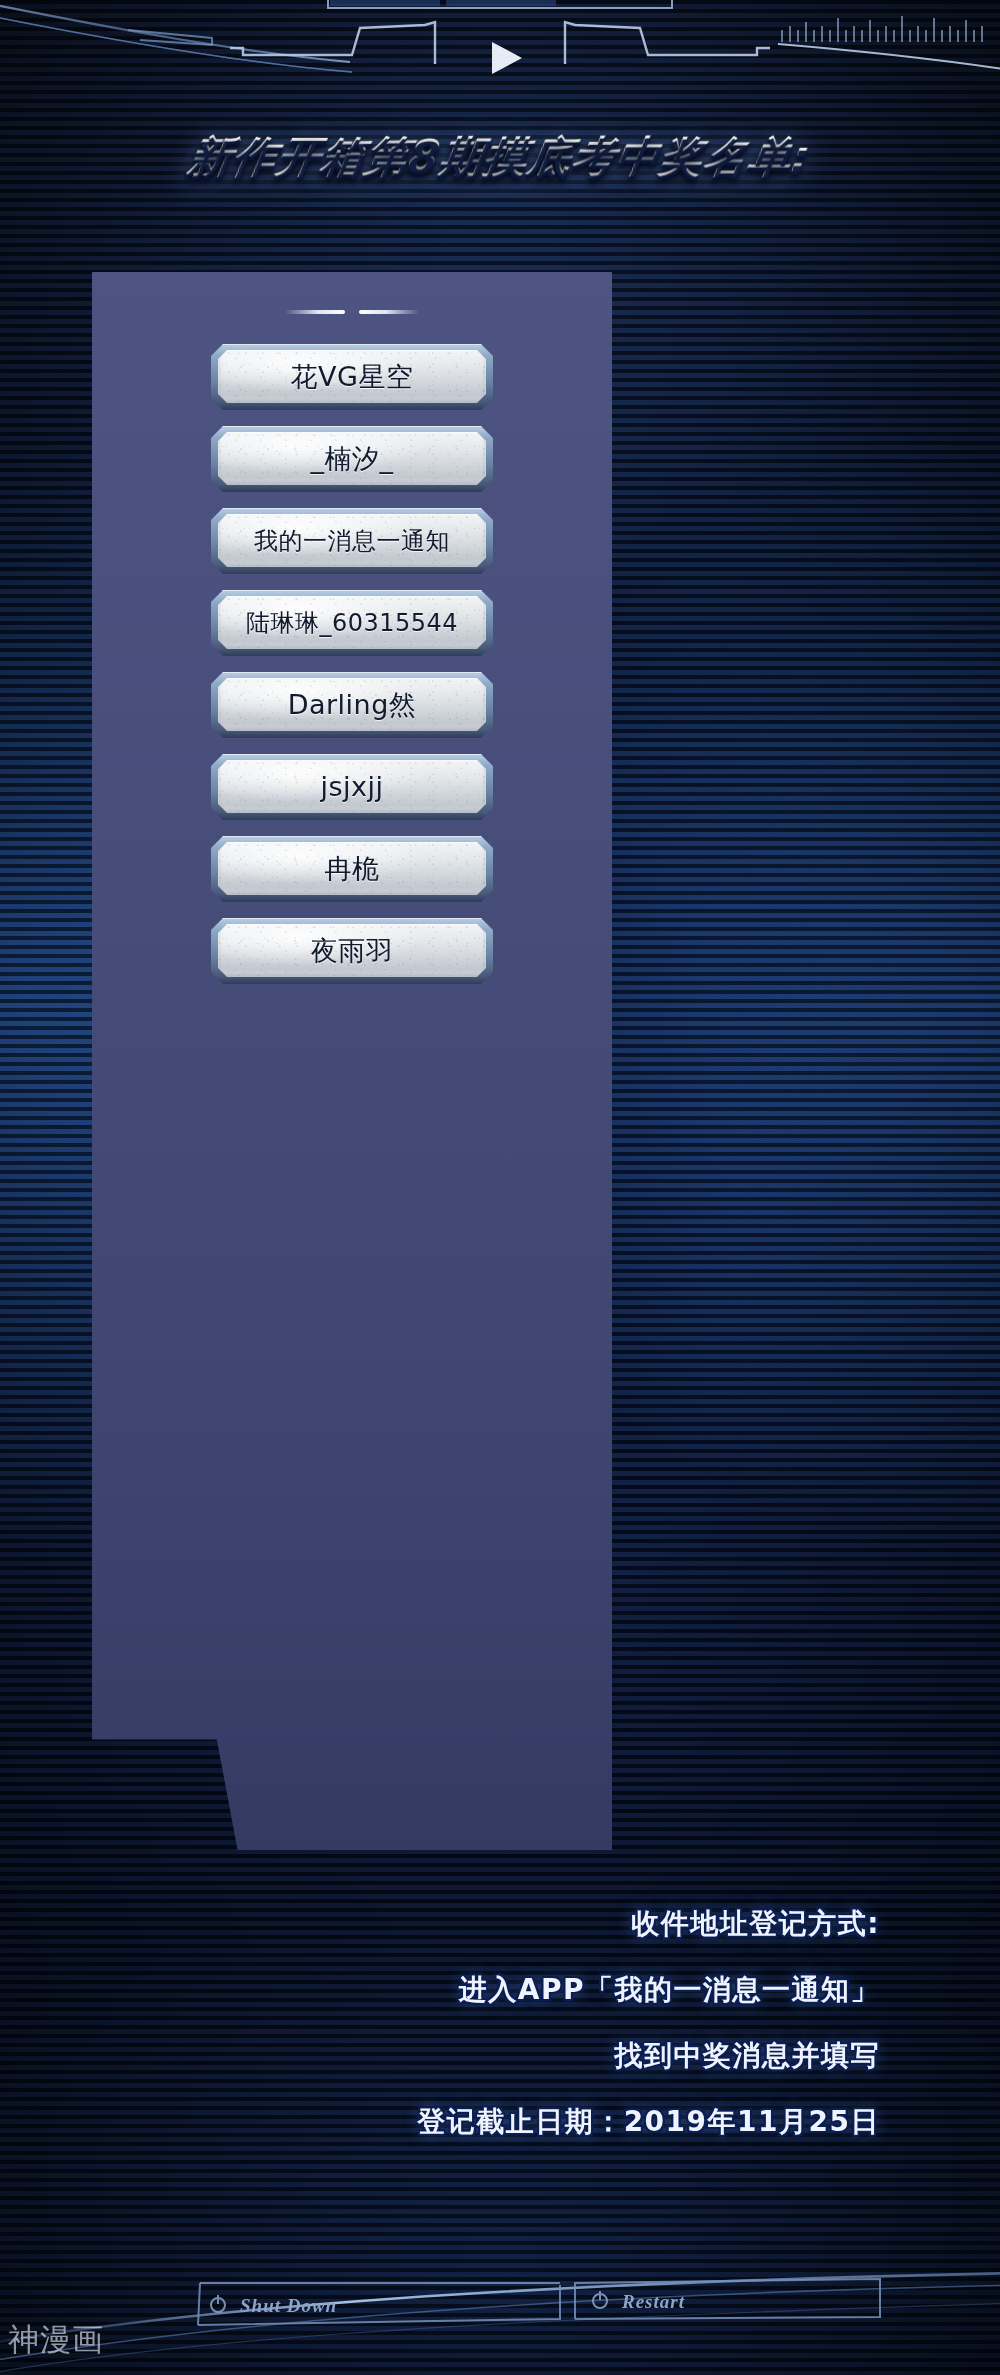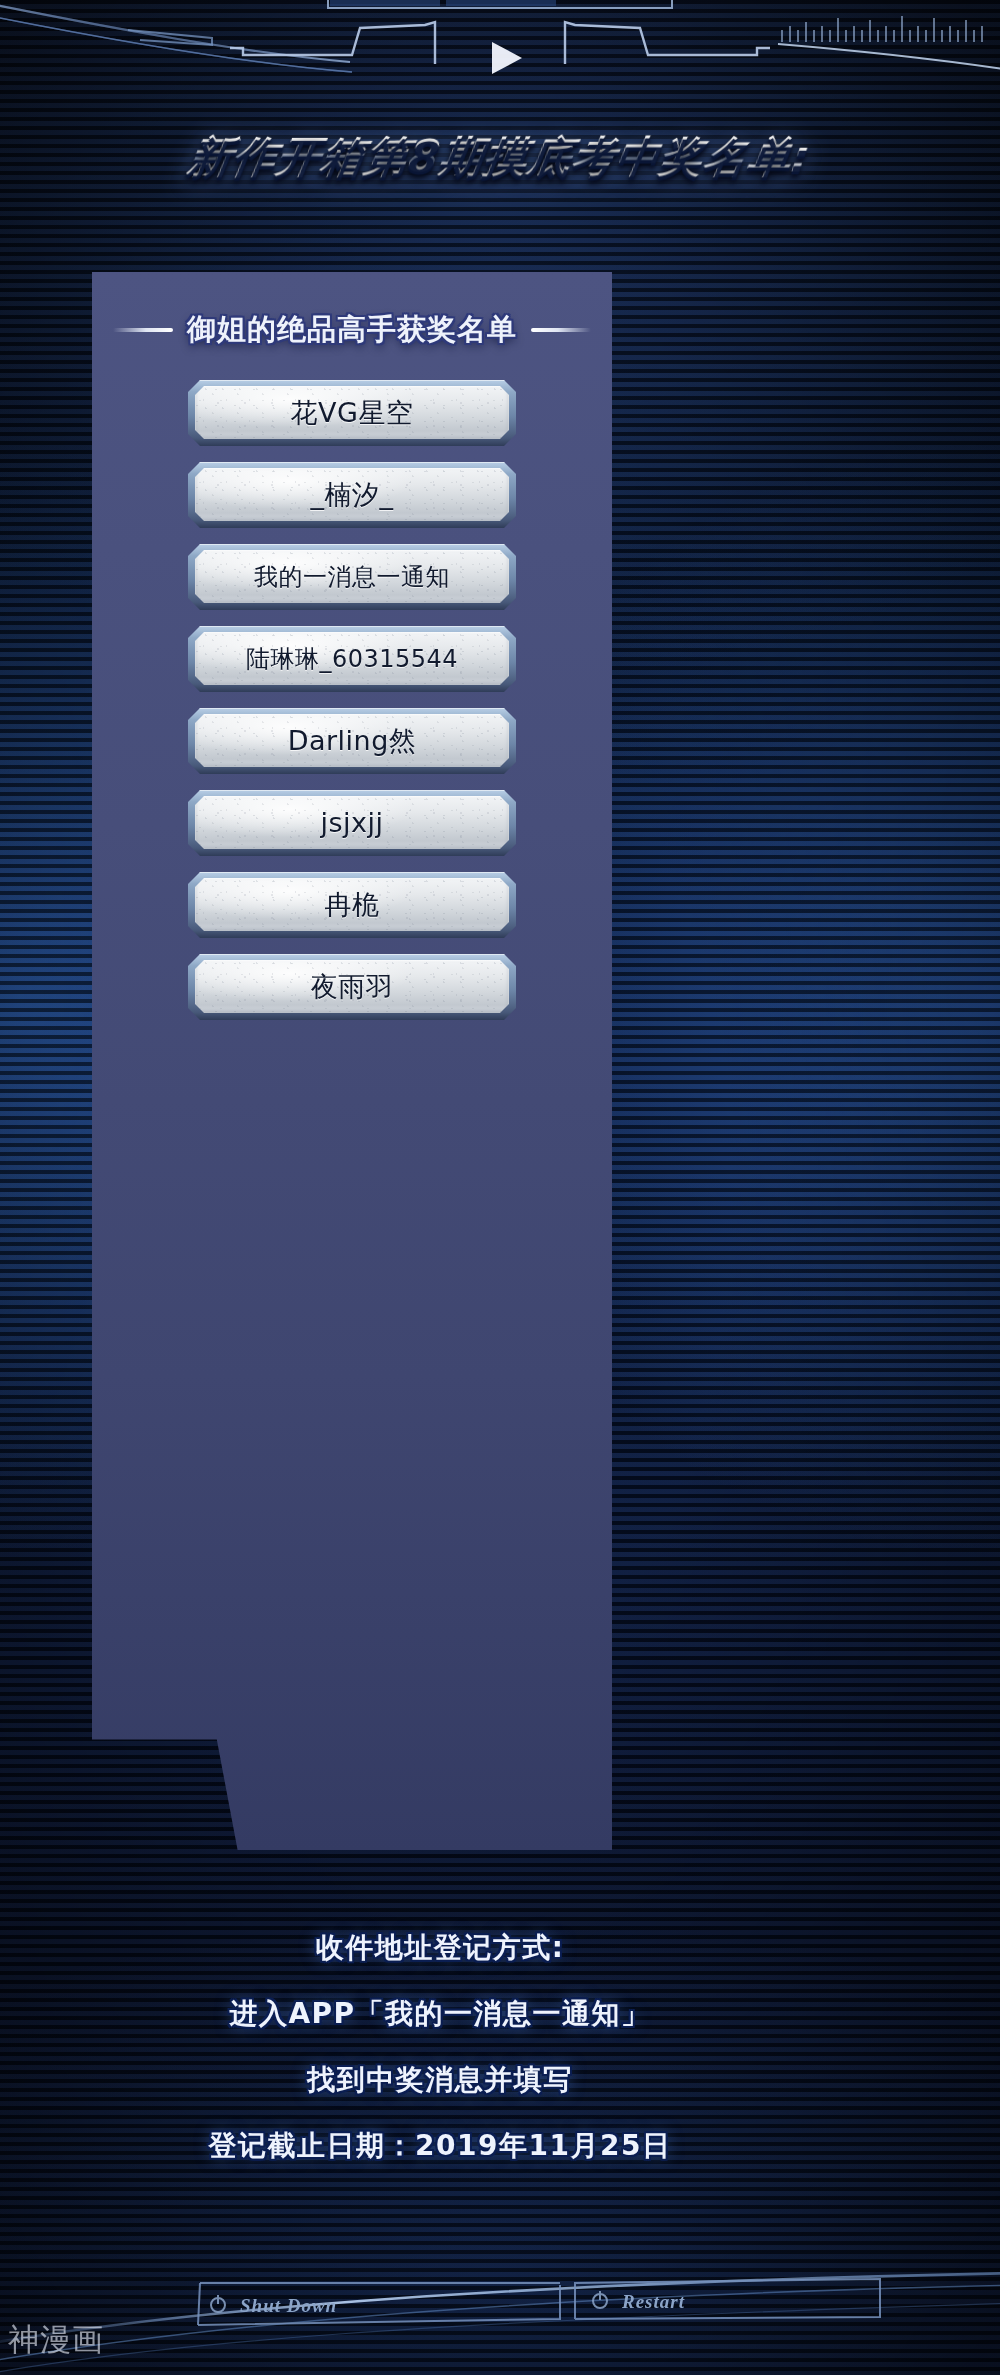--- a/index.html
+++ b/index.html
@@ -89,21 +89,21 @@
        2px 0 0 #2f3a7a, -2px 0 0 #2f3a7a, 0 2px 0 #2f3a7a, 0 -2px 0 #2f3a7a,
        2px 2px 0 #2f3a7a, -2px 2px 0 #2f3a7a, 2px -2px 0 #2f3a7a, -2px -2px 0 #2f3a7a,
        0 4px 9px rgba(10,16,50,.75);
   }
 
   
   #winners{ margin-top:30px; display:flex; flex-direction:column; align-items:center; gap:16px; }
 
   .winner-btn{
     position:relative;
-    width:328px; height:66px;
+    width:282px; height:66px;
     display:flex; align-items:center; justify-content:center;
     
     background:linear-gradient(180deg,#b9cfe6 0%, #8ea8c6 18%, #6d86a8 55%, #48597a 88%, #2f3c58 100%);
     border-radius:9px;
     box-shadow:
       0 4px 5px rgba(8,14,38,.65),
       inset 0 1px 0 rgba(255,255,255,.55);
     clip-path:polygon(
        0 12px, 12px 0, calc(100% - 12px) 0, 100% 12px,
        100% calc(100% - 12px), calc(100% - 12px) 100%, 12px 100%, 0 calc(100% - 12px));
@@ -139,21 +139,21 @@
     font-family:"DejaVu Sans","Liberation Sans",sans-serif;
     font-size:27px; font-weight:500; color:#111a2e;
     white-space:nowrap; letter-spacing:.5px;
     text-shadow:0 1px 0 rgba(255,255,255,.75);
   }
   .winner-label.small{ font-size:24px; }
 
   
   #footer-lines{
     position:absolute; left:0; top:1905px; width:880px;
-    text-align:center; z-index:8;margin-top:24px;
+    text-align:right; z-index:8;
   }
   #footer-lines .fl{
     font-family:"DejaVu Sans","Liberation Sans",sans-serif;
     font-size:28px; font-weight:bold; letter-spacing:1.5px;
     color:#eef3fd; margin-bottom:28px; white-space:nowrap;
     text-shadow:
       2px 0 0 #0b1e52, -2px 0 0 #0b1e52, 0 2px 0 #0b1e52, 0 -2px 0 #0b1e52,
       2px 2px 0 #0b1e52, -2px 2px 0 #0b1e52, 2px -2px 0 #0b1e52, -2px -2px 0 #0b1e52,
       0 0 16px rgba(90,150,255,.55);
   }
@@ -245,21 +245,20 @@
 
   <div id="main-title">
     <span class="txt">新作开箱第8期摸底考中奖名单:</span>
   </div>
 
   <div id="panel">
     <div id="panel-inner">
 
       <div id="panel-header">
         <span class="hdr-rule left"></span>
-        <span class="hdr-text">御姐的绝品高手获奖名单</span>
         <span class="hdr-rule right"></span>
       </div>
 
       <div id="winners">
 
         <div class="winner-btn">
           <span class="winner-face">
             <span class="winner-label">花VG星空</span>
           </span>
         </div>

